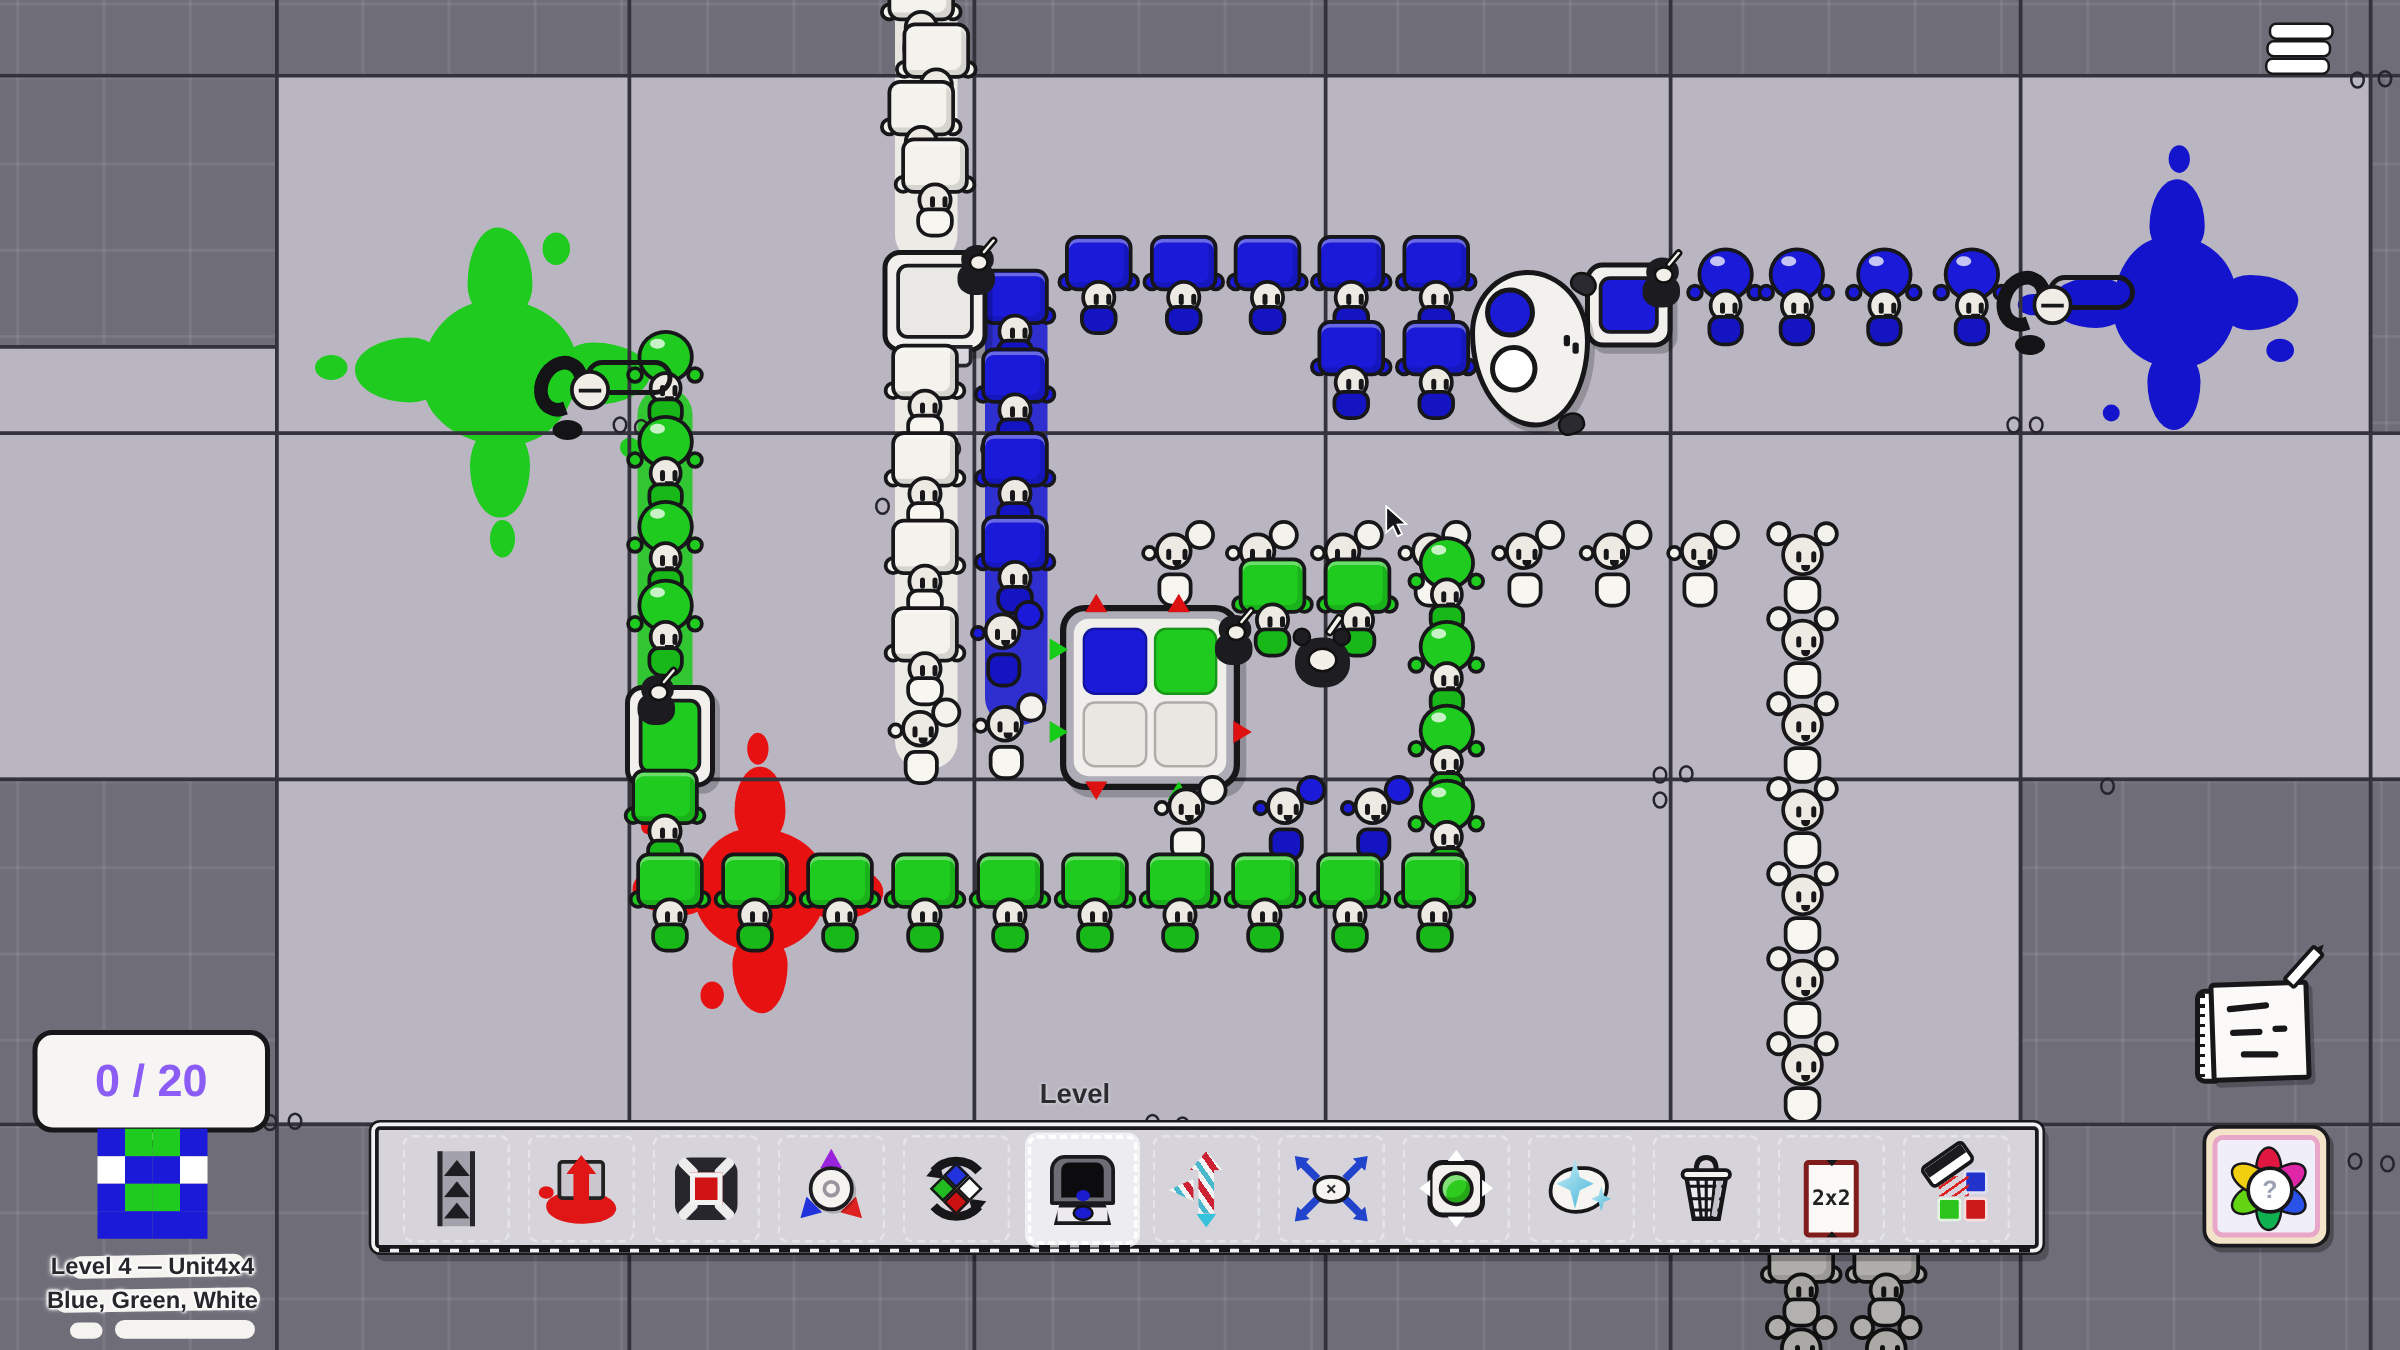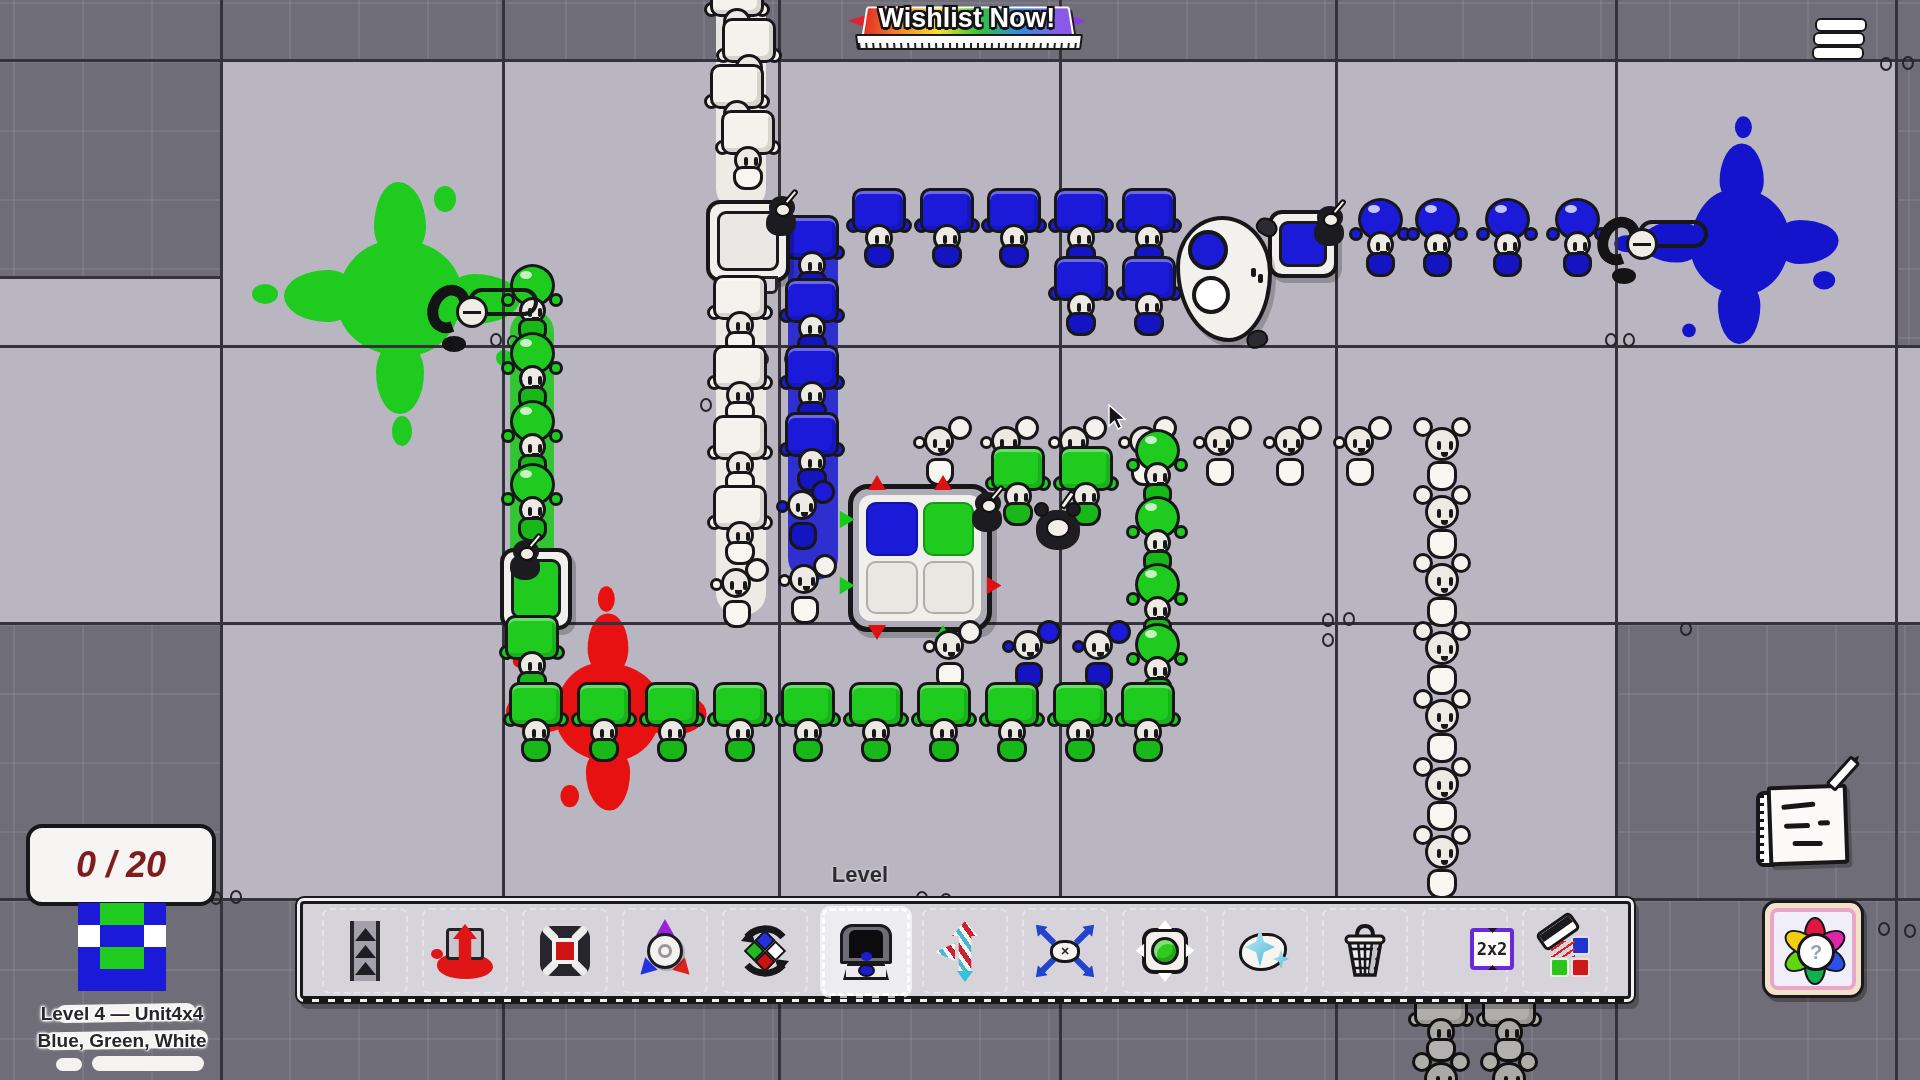--- a/index.html
+++ b/index.html
@@ -155,21 +155,21 @@
        -2px -2px #151518,2px 2px #151518,-2px 2px #151518,2px -2px #151518,0 3px #151518;}
 
   
   #menu-btn{position:absolute;left:1812px;top:16px;width:54px;height:46px;z-index:1800;cursor:pointer;}
   #menu-btn i{position:absolute;width:48px;height:10px;background:#fff;border:2px solid #17171a;border-radius:6px;}
 
   
   #counter-bubble{position:absolute;left:26px;top:824px;width:182px;height:74px;background:#f6f5f3;
      border:4px solid #17171a;border-radius:16px;z-index:1800;
      display:flex;align-items:center;justify-content:center;
-     font-size:36px;font-weight:bold;color:#7f1d1d;font-style:italic;}
+     font-size:36px;font-weight:bold;color:#8b5cf6;}
   #counter-tail{position:absolute;left:100px;top:892px;width:24px;height:24px;background:#f6f5f3;
      border-right:4px solid #17171a;border-bottom:4px solid #17171a;transform:rotate(45deg);z-index:1799;}
   #unit-preview{position:absolute;left:78px;top:903px;width:88px;height:88px;z-index:1800;
      display:grid;grid-template:repeat(4,1fr)/repeat(4,1fr);}
   #unit-preview i{display:block;}
   #level-label{position:absolute;left:10px;top:1000px;width:224px;text-align:center;z-index:1800;
      font-size:19px;font-weight:bold;color:#26262b;line-height:27px;
      text-shadow:0 0 3px #fff,0 0 3px #fff,0 0 5px #fff,1px 1px 2px #fff,-1px -1px 2px #fff;}
   .swoosh{position:absolute;background:#f4f3ef;border-radius:10px;z-index:1798;}
 
@@ -242,23 +242,23 @@
   .umc{left:16px;top:16px;width:28px;height:28px;background:#2ecc1e;border:3px solid #17171a;border-radius:50%;
      box-shadow:inset -3px -4px 0 rgba(0,0,0,.18),inset 3px 4px 0 rgba(255,255,255,.4);}
   .umt{width:14px;height:9px;background:#fff;clip-path:polygon(50% 0,100% 100%,0 100%);
      filter:drop-shadow(0 1px 1px rgba(0,0,0,.55));}
 
   .spw{left:4px;top:12px;width:48px;height:38px;background:#f6f5f2;border:3px solid #17171a;
      border-radius:50% 40% 55% 45%;}
   .sps{clip-path:polygon(50% 0,63% 37%,100% 50%,63% 63%,50% 100%,37% 63%,0 50%,37% 37%);
      background:linear-gradient(135deg,#c9f0f8,#49b4d8);filter:drop-shadow(0 0 1.5px #17171a);}
 
-  .g22{left:8px;top:7px;width:44px;height:42px;background:#fbfaf8;border:4px solid #6d28d9;border-radius:4px;
+  .g22{left:8px;top:7px;width:44px;height:62px;background:#fbfaf8;border:4px solid #7f1d1d;border-radius:4px;
      display:flex;align-items:center;justify-content:center;font-weight:bold;font-size:17px;color:#222;
-     font-family:"DejaVu Sans Mono",monospace;margin-left:27px;}
+     font-family:"DejaVu Sans Mono",monospace;}
   .g22::before{content:"";position:absolute;left:14px;top:-4px;width:9px;height:5px;background:#17171a;
      clip-path:polygon(0 0,100% 0,50% 100%);}
   .g22::after{content:"";position:absolute;left:14px;bottom:-4px;width:9px;height:5px;background:#17171a;
      clip-path:polygon(50% 0,0 100%,100% 100%);}
 
   .esq{width:19px;height:19px;border-radius:3px;border:2px solid rgba(255,255,255,.85);}
   .esq.b{left:36px;top:15px;background:#2233cc;}
   .esq.g{left:15px;top:37px;background:#2ec41e;}
   .esq.r{left:36px;top:37px;background:#cc1919;}
   .ebody{left:2px;top:0px;width:42px;height:21px;background:#fff;border:3px solid #17171a;border-radius:5px;
@@ -1176,27 +1176,20 @@
       <div class="char t-worker c-white dim" style="left: 1509px; top: 1090px; z-index: 1090;">
         <i class="hand l"></i>
         <i class="hand r"></i>
         <div class="head">
           <i class="eye l"></i>
           <i class="eye r"></i>
         </div>
       </div>
     </div>
 
-  <div id="banner">
-    <div class="wing l"></div>
-    <div class="wing r"></div>
-    <div class="rainbow"></div>
-    <div class="ruler"></div>
-    <div class="btxt">Wishlist Now!</div>
-  </div>
 
   <div id="menu-btn">
     <i style="left:3px;top:2px"></i>
     <i style="left:1px;top:16px"></i>
     <i style="left:0;top:30px"></i>
   </div>
 
   <div id="counter-bubble">0 / 20</div>
   <div id="counter-tail"></div>
   <div id="unit-preview">

